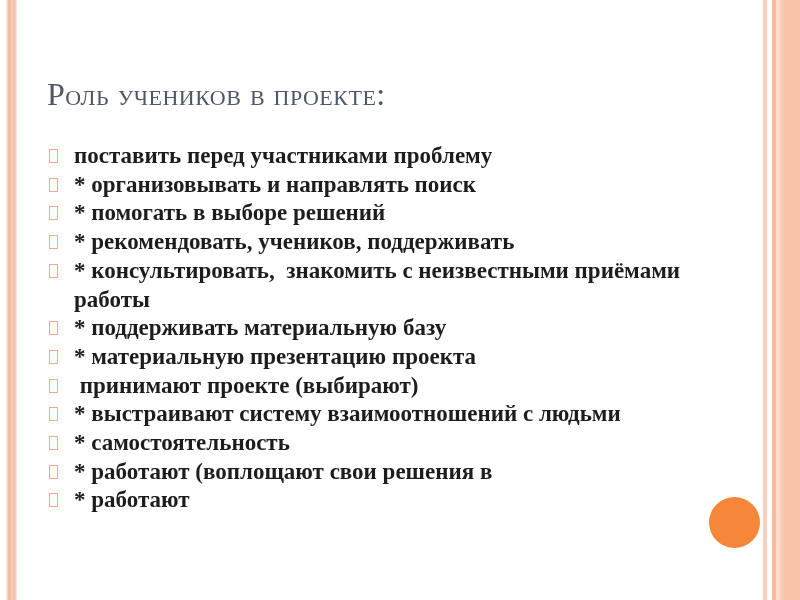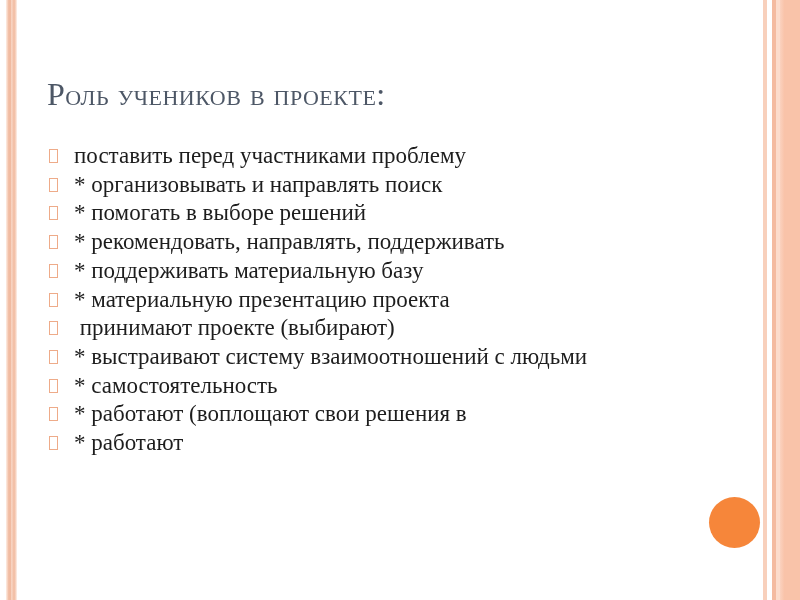--- a/index.html
+++ b/index.html
@@ -113,20 +113,21 @@
     position: absolute;
     left: 1px;
     top: 7px;
     width: 7px;
     height: 12px;
     border: 1.5px solid #eeab89;
     background: transparent;
   }
   .li-text {
     white-space: pre-wrap;
+    font-weight: bold;
   }
 </style>
 </head>
 <body>
 
 <div class="slide">
 
   <div class="left-stripe"></div>
 
   <div class="right-stripe-thin"></div>
@@ -146,21 +147,26 @@
       <li>
       <span class="bullet-square"></span>
       <span class="li-text">* организовывать и направлять поиск</span>
     </li>
       <li>
       <span class="bullet-square"></span>
       <span class="li-text">* помогать в выборе решений</span>
     </li>
       <li>
       <span class="bullet-square"></span>
-      <span class="li-text">* рекомендовать, направлять, поддерживать</span>
+      <span class="li-text">* рекомендовать, учеников, поддерживать</span>
+    </li>
+      <li>
+      <span class="bullet-square"></span>
+      <span class="li-text">* консультировать,  знакомить с неизвестными приёмами
+работы</span>
     </li>
       <li>
       <span class="bullet-square"></span>
       <span class="li-text">* поддерживать материальную базу</span>
     </li>
       <li>
       <span class="bullet-square"></span>
       <span class="li-text">* материальную презентацию проекта</span>
     </li>
       <li>

